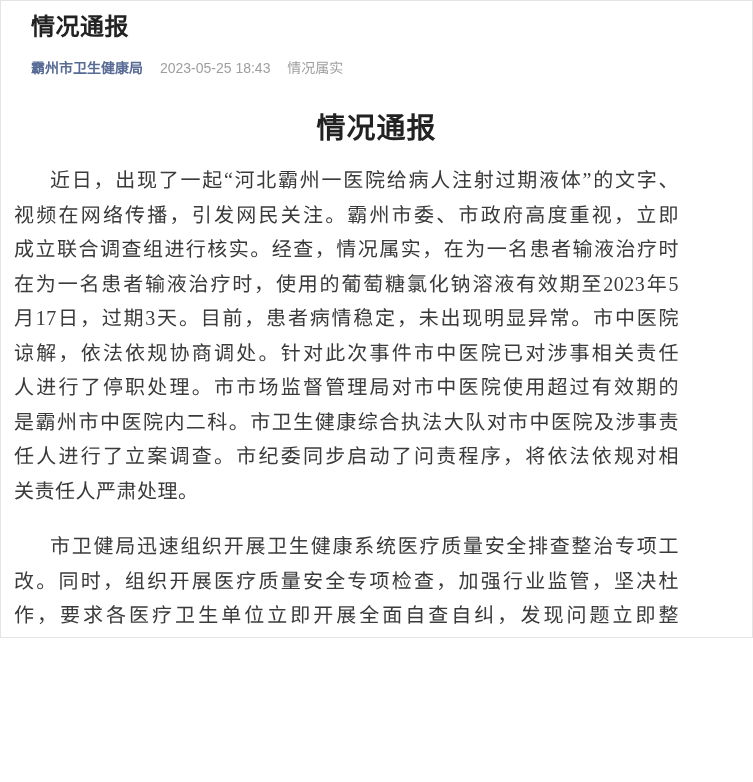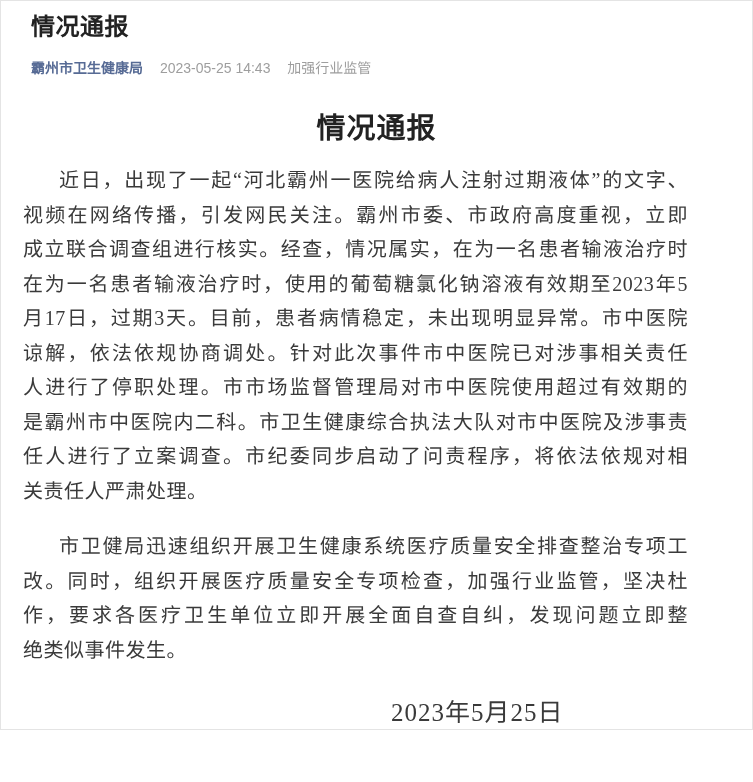--- a/index.html
+++ b/index.html
@@ -3,21 +3,21 @@
 <meta charset="utf-8">
 <style>
   html, body {
     margin: 0;
     padding: 0;
     background: #ffffff;
   }
   .page {
     position: relative;
     width: 753px;
-    height: 730px;
+    height: 638px;
     box-sizing: border-box;
     background: var(--page_bg, #ffffff);
     border: 1px solid var(--page_border, #e4e4e4);
     overflow: hidden;
     font-family: "Liberation Sans", sans-serif;
   }
   .header-title {
     margin: 10px 0 0 30px;
     font-size: 24px;
     line-height: 32px;
@@ -45,21 +45,21 @@
   .article-title {
     margin-top: 31px;
     text-align: center;
     font-size: 29px;
     line-height: 36px;
     font-weight: 700;
     color: var(--title_text, #262626);
     letter-spacing: 1px;
   }
   .content {
-    margin-left: 22px;
+    margin-left: 13px;
     width: 665px;
     font-family: "Liberation Serif", "DejaVu Serif", serif;
     color: var(--body_text, #3a3a3a);
     font-size: 20px;
     letter-spacing: 0.5px;
   }
   .paragraph { margin: 0; }
   .paragraph.p1 { margin-top: 17px; }
   .paragraph.p2 { margin-top: 21px; }
   .line {
@@ -85,22 +85,22 @@
 </style>
 </head>
 <body>
 
 <div class="page">
 
   <div class="header-title">情况通报</div>
 
   <div class="byline">
     <span class="account-name">霸州市卫生健康局</span>
-    <span class="meta">2023-05-25 14:43</span>
-    <span class="meta">加强行业监管</span>
+    <span class="meta">2023-05-25 18:43</span>
+    <span class="meta">情况属实</span>
   </div>
 
   <div class="article-title">情况通报</div>
 
   <div class="content">
 
     <div class="paragraph p1">
       <div class="line first">近日，出现了一起“河北霸州一医院给病人注射过期液体”的文字、</div>
       <div class="line">视频在网络传播，引发网民关注。霸州市委、市政府高度重视，立即</div>
       <div class="line">成立联合调查组进行核实。经查，情况属实，在为一名患者输液治疗时</div>

